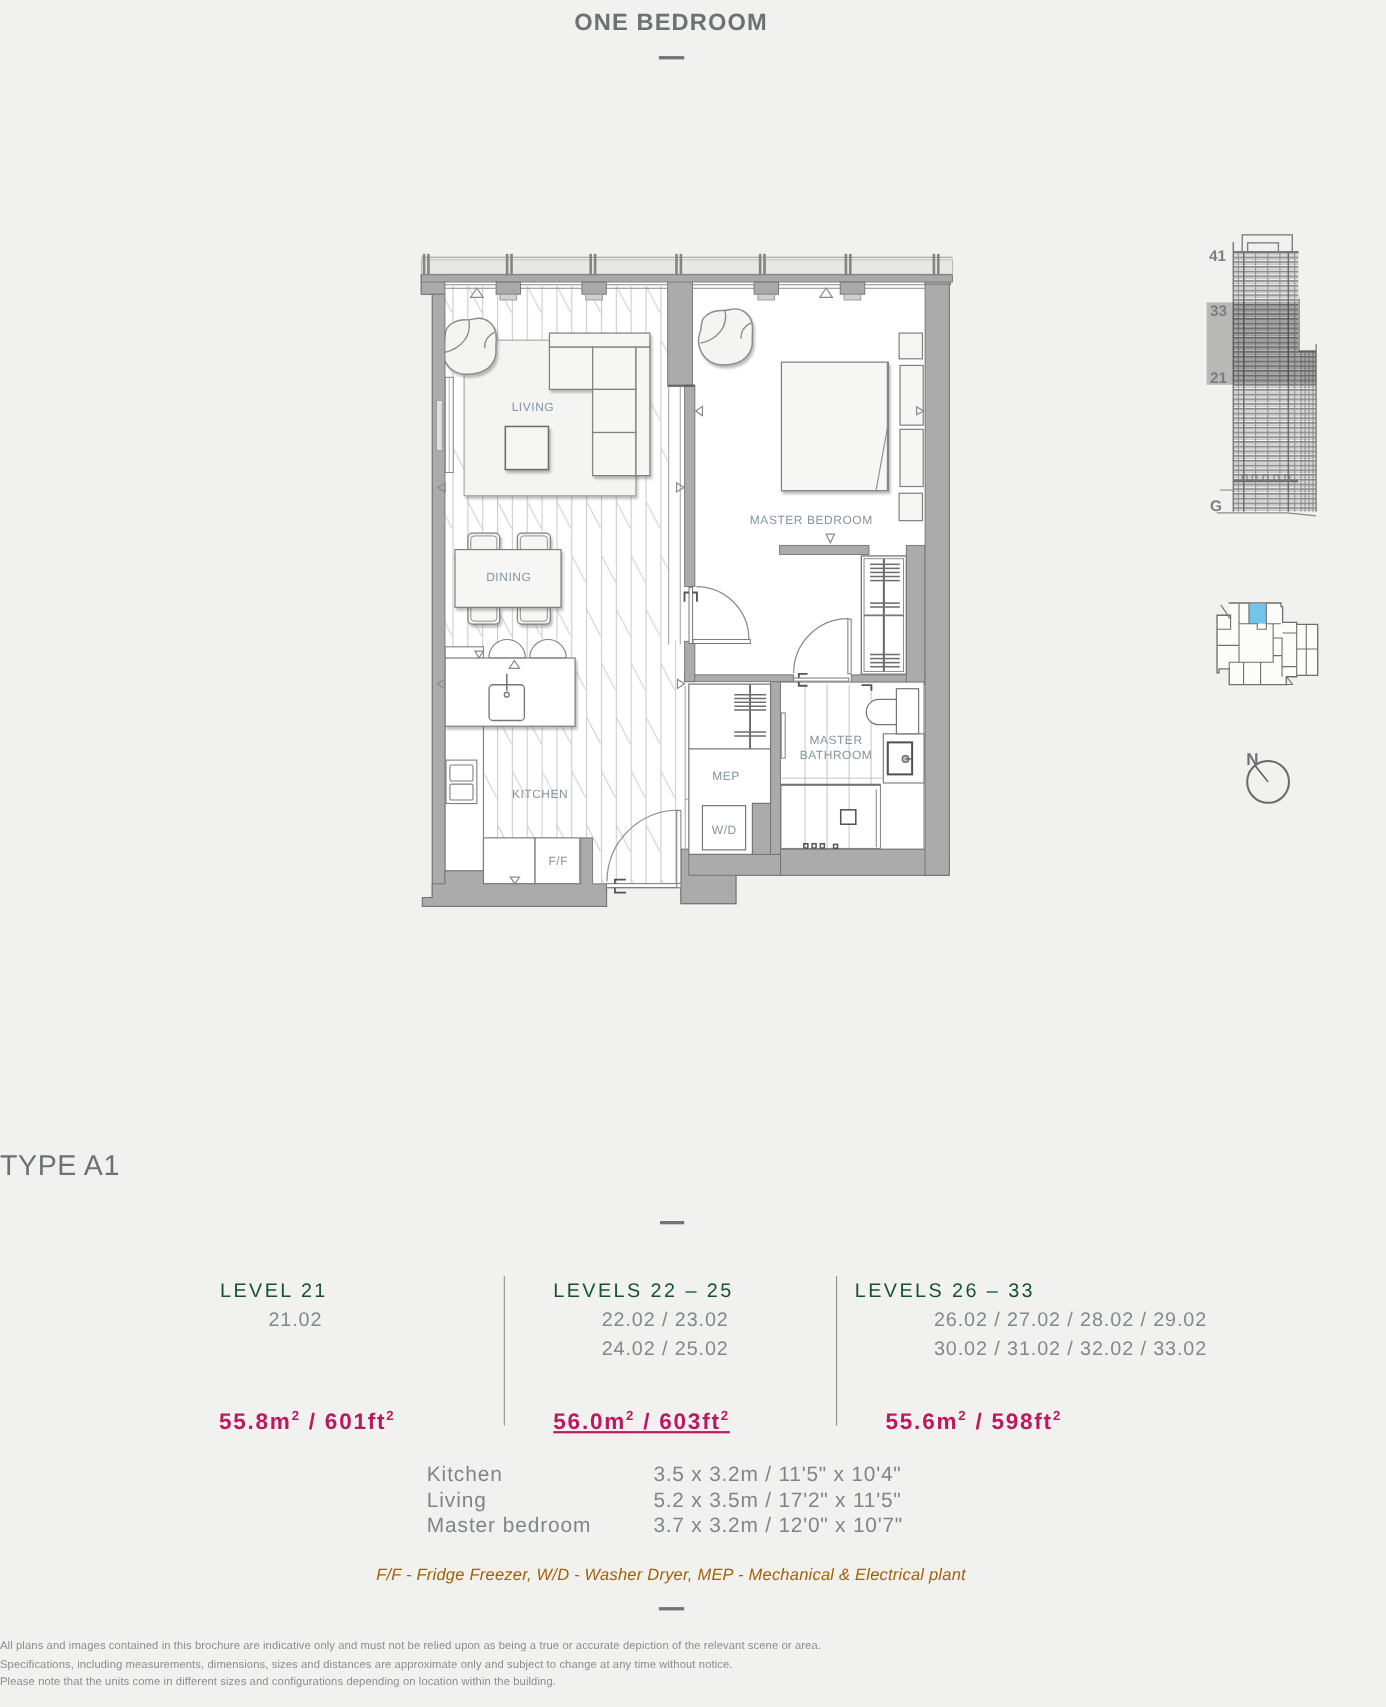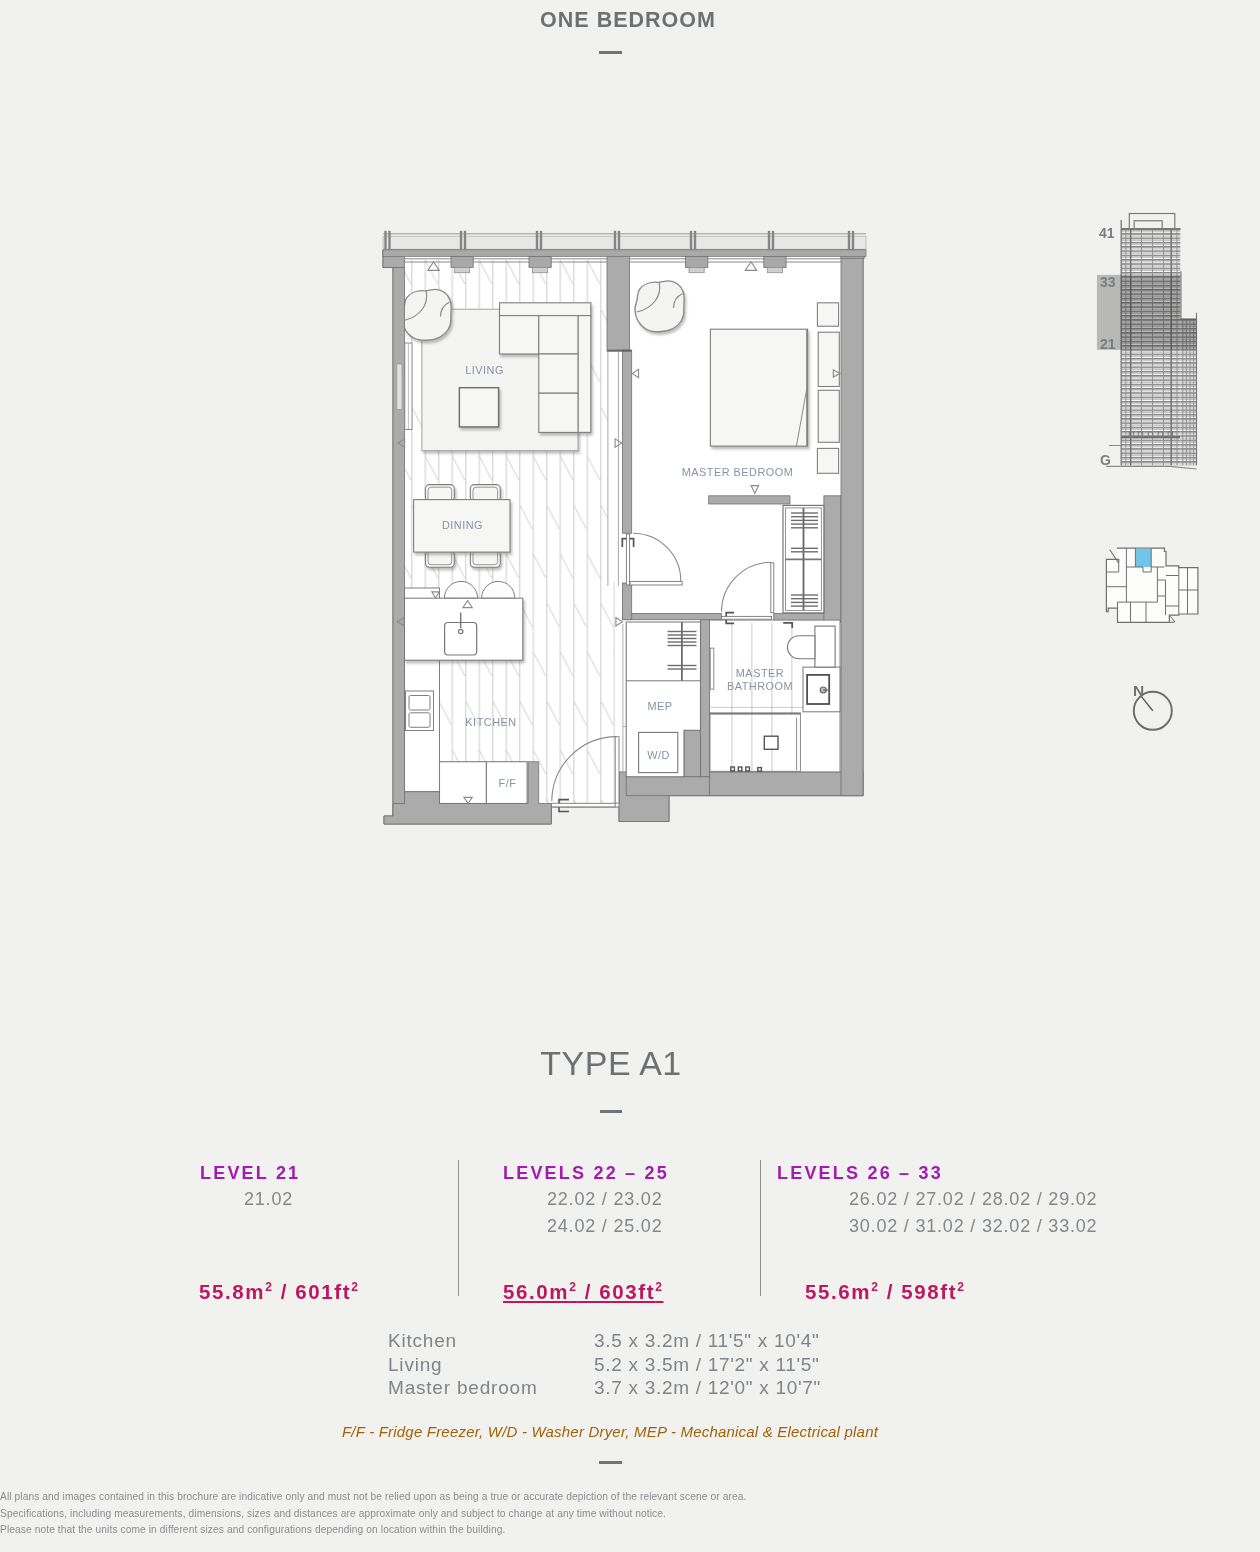--- a/index.html
+++ b/index.html
@@ -1,21 +1,21 @@
 <!DOCTYPE html>
 <html><head>
 <meta charset="utf-8">
 <style>
   html,body{margin:0;padding:0;}
   body{width:1260px;height:1552px;background:#f1f1ef;position:relative;
        font-family:"Liberation Sans",sans-serif;overflow:hidden;}
   .abs{position:absolute;}
-  .ttl{color:#6e7174;font-weight:bold;letter-spacing:4px;white-space:nowrap;padding-left:18px;}
+  .ttl{color:#6e7174;font-weight:bold;letter-spacing:4px;white-space:nowrap;}
   .dash{background:#717477;height:3px;}
-  .lvhead{color:#a21caf;font-weight:bold;font-size:18px;letter-spacing:2.2px;white-space:nowrap;}
+  .lvhead{color:#14532d;font-weight:normal;font-size:18px;letter-spacing:2.2px;white-space:nowrap;}
   .lvnum{color:#83888c;font-size:18px;letter-spacing:0.8px;white-space:nowrap;margin-left:44px;}
   .lvarea{color:#be185d;font-weight:bold;font-size:20.5px;letter-spacing:1.6px;white-space:nowrap;}
   sup{font-size:12px;}
   .vline{width:1px;background:#909294;}
   .dimlab{color:#7f858b;font-size:19px;letter-spacing:0.8px;}
   .dimval{color:#7f858b;font-size:19px;letter-spacing:0.7px;white-space:nowrap;}
   .legend{color:#a16207;font-size:15px;letter-spacing:0.2px;white-space:nowrap;font-style:italic;}
   .disc{color:#8a8d90;font-size:10.2px;letter-spacing:0.1px;text-align:left;line-height:16.7px;}
 </style>
 </head>
@@ -400,21 +400,21 @@
 
 <path d="M1169.3,615.2 L1175,622 L1169.3,622.4" fill="none" stroke="#6f6f6f" stroke-width="1"></path>
 </svg>
 
 <svg class="abs" style="left:1120px;top:675px;" width="65" height="65" viewBox="1120 675 65 65">
 <circle cx="1152.8" cy="710.8" r="19" fill="none" stroke="#6b6b6b" stroke-width="1.9"></circle>
 <line x1="1152.8" y1="710.8" x2="1141.3" y2="696.4" stroke="#5a5a5a" stroke-width="1.4"></line>
 <text x="1133" y="695.5" font-family="Liberation Sans, sans-serif" font-size="15.5" font-weight="bold" fill="#6f7275">N</text>
 </svg>
 
-<div class="abs" style="left:0;top:1044px;width:1222px;text-align:center;font-size:34px;letter-spacing:0.5px;color:#6e7174;font-weight:normal;white-space:nowrap;">TYPE A1</div>
+<div class="abs" style="left:0;top:1044px;width:1222px;font-size:26px;letter-spacing:0.5px;color:#6e7174;font-weight:normal;white-space:nowrap;">TYPE A1</div>
 
 <div class="abs dash" style="left:600px;top:1110px;width:22px;"></div>
 
 <div class="abs lvhead" style="left:200px;top:1163px;">LEVEL 21</div>
 <div class="abs lvnum" style="left:200px;top:1189px;">21.02</div>
 <div class="abs lvarea" style="left:199px;top:1280px;">55.8m<sup>2</sup> / 601ft<sup>2</sup></div>
 
 <div class="abs vline" style="left:458px;top:1160px;height:136px;"></div>
 
 <div class="abs lvhead" style="left:503px;top:1163px;">LEVELS 22 – 25</div>

